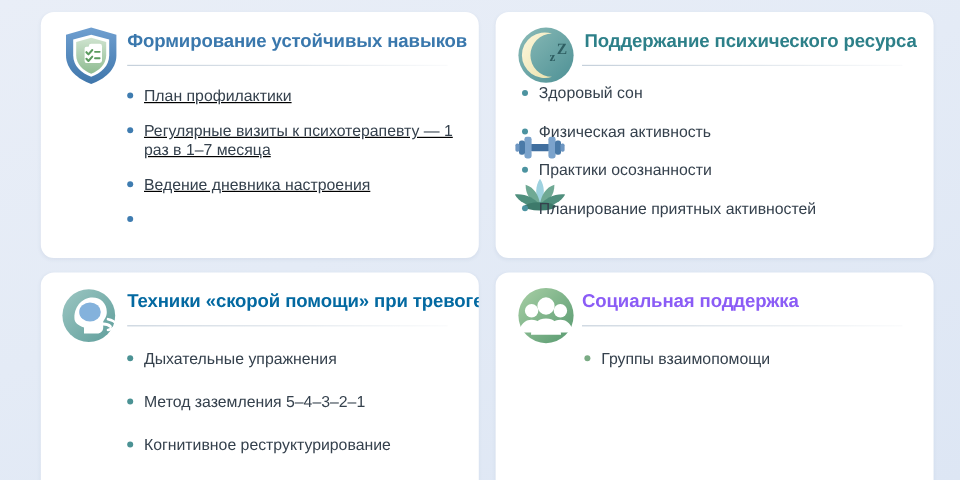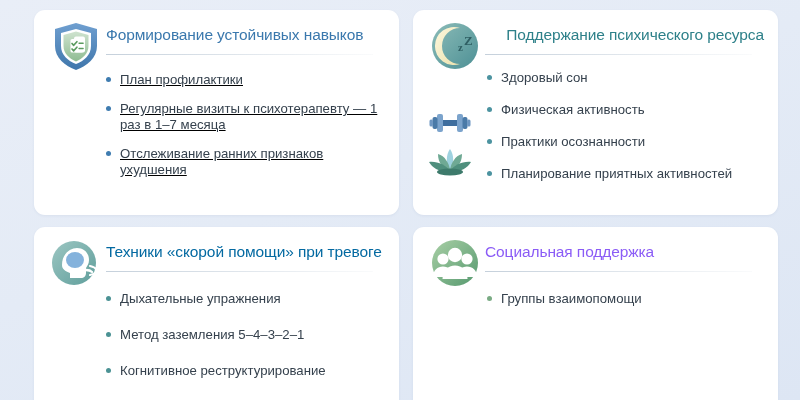--- a/index.html
+++ b/index.html
@@ -49,21 +49,21 @@
     z-index: 3;
   }
   .badge svg { display: block; width: 52px; height: 52px; }
 
   .card-title {
     position: absolute;
     left: 72px;
     right: 14px;
     top: 16px;
     font-size: 15.5px;
-    font-weight: 400;
+    font-weight: 700;
     letter-spacing: -0.1px;
     white-space: nowrap;
   }
 
   .title-rule {
     position: absolute;
     left: 72px;
     right: 26px;
     top: 44px;
     height: 1px;
@@ -93,21 +93,21 @@
 
   
   .c1 .card-title { color: #3a78ad; }
   .c1 .bullets li .dot { background: #3f7cb0; }
   .c1 .bullets { padding-top: 6px; text-decoration: underline; }
   .c1 .bullets li { margin-bottom: 13px; }
 
   
   .c2 .card-title { color: #2d8089; text-align: right; }
   .c2 .bullets li .dot { background: #4c93a0; }
-  .c2 .bullets { padding-left: 88px; }
+  .c2 .bullets { padding-left: 36px; }
   .c2 .bullets li { margin-bottom: 16px; }
 
   
   .c3 .card-title { color: #0369a1; }
   .c3 .bullets li .dot { background: #4b9294; }
   .c3 .bullets { padding-top: 8px; }
   .c3 .bullets li { margin-bottom: 20px; }
 
   
   .c4 .card-title { color: #8b5cf6; }
@@ -155,21 +155,22 @@
           <rect x="28.4" y="22.4" width="5.4" height="1.5" rx="0.7" fill="#5b9b5f"></rect>
           <rect x="28.4" y="27.8" width="5.4" height="1.5" rx="0.7" fill="#5b9b5f"></rect>
         </svg>
       </div>
       <div class="card-title">Формирование устойчивых навыков</div>
       <div class="title-rule"></div>
     </div>
     <ul class="bullets">
       <li><span class="dot"></span><span>План профилактики</span></li>
       <li><span class="dot"></span><span>Регулярные визиты к психотерапевту — 1 раз в 1–7 месяца</span></li>
-      <li><span class="dot"></span><span>Отслеживание ранних признаков ухудшения</span></li>
+      <li><span class="dot"></span><span>Ведение дневника настроения</span></li>
+      <li><span class="dot"></span></li>
     </ul>
   </section>
 
   <section class="card c2">
     <div class="card-head">
       <div class="badge">
         <svg viewBox="0 0 52 52">
           <defs>
             <linearGradient id="moonCirc" x1="0" y1="0" x2="1" y2="1">
               <stop offset="0" stop-color="#8cbcb8"></stop>

